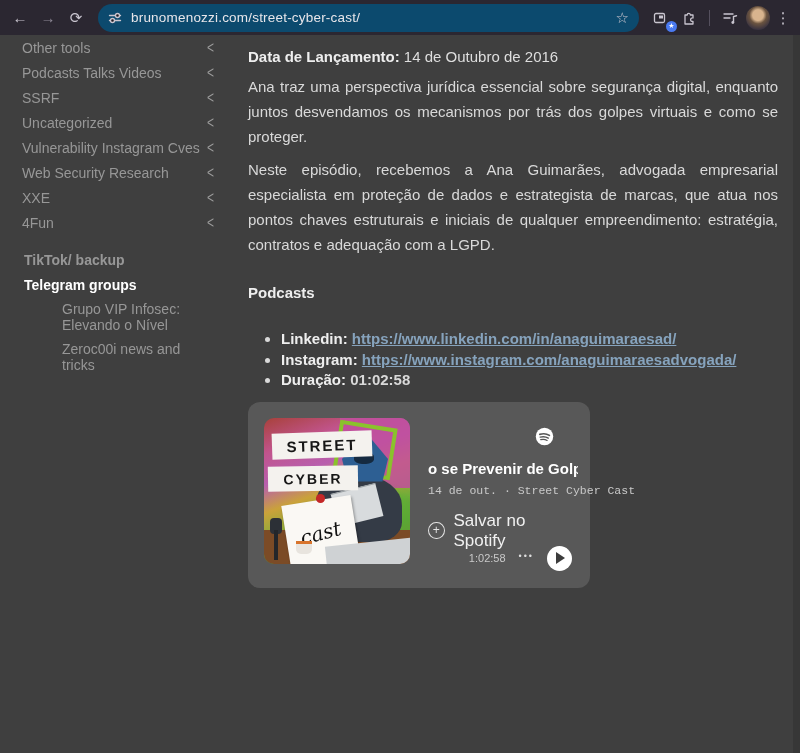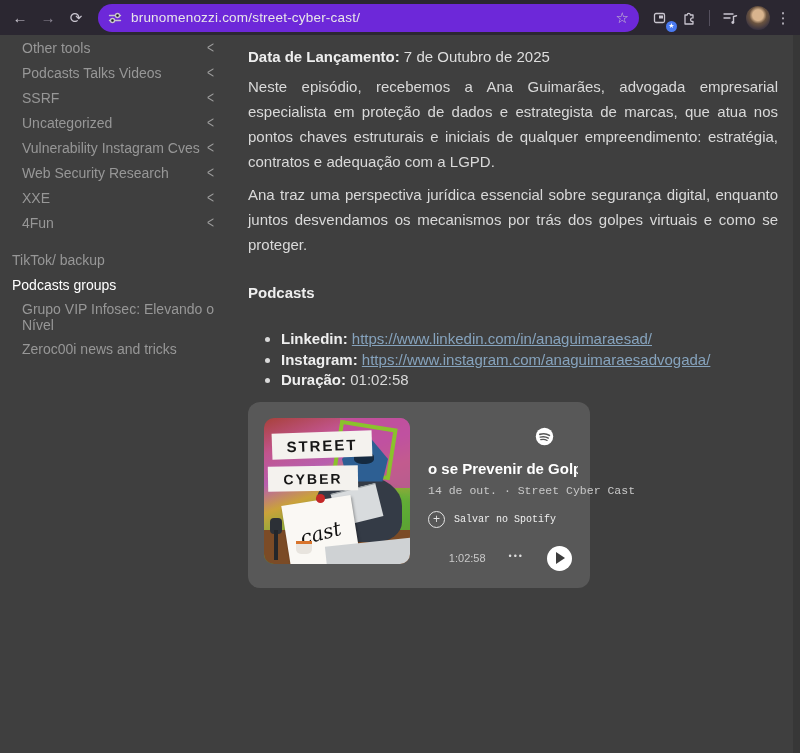--- a/index.html
+++ b/index.html
@@ -4,21 +4,21 @@
 <style>
   * { margin:0; padding:0; box-sizing:border-box; }
   html,body { width:800px; height:753px; overflow:hidden; background:#3f3f3f;
               font-family:"Liberation Sans", sans-serif; }
 
   
   .toolbar { height:35px; background:#2b2731; display:flex; align-items:center; padding:0 8px; gap:4px; }
   .tb-btn { width:24px; height:24px; display:flex; align-items:center; justify-content:center;
             color:#c9c5cf; font-size:15px; border-radius:50%; flex:0 0 auto; }
   .tb-btn.dim { color:#8f8a97; }
-  .omnibox { flex:1 1 auto; height:28px; background:#6d28d9; border-radius:14px; display:flex;
+  .omnibox { flex:1 1 auto; height:28px; background:#0c4a6e; border-radius:14px; display:flex;
              align-items:center; padding:0 10px; margin:0 6px; min-width:0; }
   .omni-url { color:#e8e6ea; font-size:13.5px; letter-spacing:.2px; flex:1 1 auto;
               white-space:nowrap; overflow:hidden; }
   .tune-icon { margin-right:9px; flex:0 0 auto; }
   .star { color:#c9c5cf; font-size:15px; flex:0 0 auto; }
   .ext-wrap { position:relative; }
   .badge { position:absolute; right:-4px; bottom:-2px; width:11px; height:11px; border-radius:50%;
            background:#4a7af0; color:#fff; font-size:7px; display:flex; align-items:center;
            justify-content:center; }
   .sep { width:1px; height:16px; background:#55505e; margin:0 4px; }
@@ -28,33 +28,33 @@
 
   
   .page { position:relative; height:718px; background:#3f3f3f; display:flex; }
   .scroll-strip { position:absolute; right:0; top:0; width:7px; height:100%; background:#373737; }
 
   
   .sidebar { width:240px; flex:0 0 240px; padding-top:0; color:#979797; font-size:14px; }
   .side-item { display:flex; justify-content:space-between; align-items:center;
                padding:0 26px 0 22px; height:25px; cursor:pointer; }
   .side-item .chev { color:#9d9d9d; font-size:12px; transform:scaleY(1.3); }
-  .side-head { font-weight:normal; padding:0 22px 0 12px; height:25px; display:flex; align-items:center; }
+  .side-head { font-weight:bold; padding:0 22px 0 12px; height:25px; display:flex; align-items:center;margin-left:12px; }
   .side-head.white { color:#fff; }
-  .side-sub { padding:4px 26px 4px 22px; line-height:16px; }
+  .side-sub { padding:4px 26px 4px 22px; line-height:16px;margin-left:40px; }
   .mt { margin-top:12px; }
 
   
   .content { flex:1 1 auto; padding:13px 15px 0 8px; color:#dedede; max-width:553px; }
   h1.post-title { color:#f2f2f2; font-size:17px; line-height:24px; margin-bottom:27px; }
   .date-line { font-size:15px; margin-bottom:9px; }
   .date-line b { color:#eee; }
   .content p { font-size:15px; line-height:25px; text-align:justify; margin-bottom:8px; color:#d9d9d9; }
   .sec-head { font-size:15px; font-weight:bold; color:#eee; margin:27px 0 28px; }
-  ul.plain { list-style:disc; margin:0 0 0 33px; }
+  ul.plain { list-style:disc; margin:0 0 0 33px;font-weight:bold; }
   ul.plain li { font-size:15px; line-height:20.5px; color:#d9d9d9; }
   ul.plain b { color:#eee; }
   a.ext-link { color:#86a3bd; text-decoration:underline; }
 
   
   .sp-card { position:relative; width:342px; height:186px; background:#585858; border-radius:12px;
              margin-top:11px; }
   .sp-art { position:absolute; left:16px; top:16px; width:146px; height:146px; border-radius:10px;
             overflow:hidden;
             background:linear-gradient(160deg,#a8413a 0%,#c1548c 18%,#b85fae 34%,#caa23a 48%,#6fae3a 66%,#4c8a33 78%,#7b4b26 88%,#6a3f20 100%); }
@@ -87,22 +87,22 @@
          border-top:3px solid #d8742c; }
   .news2 { right:-6px; bottom:-4px; width:90px; height:26px; background:#cfd2d4; transform:rotate(-6deg); }
 
   .sp-logo { position:absolute; right:36px; top:25px; }
   .sp-meta { position:absolute; left:180px; top:58px; width:150px; }
   .sp-title { color:#fff; font-weight:bold; font-size:15px; white-space:nowrap; overflow:hidden; }
   .sp-sub { color:#c9c9c9; font-size:11.5px; margin-top:7px; white-space:nowrap;font-family:Liberation Mono, monospace; }
   .sp-save { display:flex; align-items:center; gap:9px; margin-top:14px; cursor:pointer; }
   .plus-circ { width:17px; height:17px; border:1.4px solid #e4e4e4; border-radius:50%; color:#e4e4e4;
                font-size:12px; line-height:14px; text-align:center; }
-  .sp-save-label { color:#f0f0f0; font-size:10px;font-family:Liberation Mono, monospace; }
-  .sp-bottom { position:absolute; right:18px; bottom:17px; display:flex; align-items:center; gap:23px; }
+  .sp-save-label { color:#f0f0f0; font-size:17px; }
+  .sp-bottom { position:absolute; right:18px; bottom:17px; display:flex; align-items:center; gap:13px; }
   .sp-time { color:#c9c9c9; font-size:11px; }
   .sp-ellipsis { color:#dedede; font-size:9px; letter-spacing:2px; margin-bottom:4px; }
   .play-btn { width:25px; height:25px; border-radius:50%; background:#fff; display:flex;
               align-items:center; justify-content:center; cursor:pointer; }
   .play-tri { width:0; height:0; border-left:9px solid #3c3c3c; border-top:6px solid transparent;
               border-bottom:6px solid transparent; margin-left:2px; }
 </style>
 </head>
 <body>
 
@@ -185,33 +185,33 @@
       <div class="side-item">
         <span>XXE</span>
         <span class="chev">&lt;</span>
       </div>
       <div class="side-item">
         <span>4Fun</span>
         <span class="chev">&lt;</span>
       </div>
 
       <div class="side-head mt">TikTok/ backup</div>
-      <div class="side-head white">Podcasts groups</div>
+      <div class="side-head white">Telegram groups</div>
       <div class="side-sub">Grupo VIP Infosec: Elevando o Nível</div>
       <div class="side-sub">Zeroc00i news and tricks</div>
     </aside>
 
     <main class="content">
 
       <div class="date-line">
-        <b>Data de Lançamento:</b><span> 7 de Outubro de 2025</span>
-      </div>
-
+        <b>Data de Lançamento:</b><span> 14 de Outubro de 2016</span>
+      </div>
+
+      <p>Ana traz uma perspectiva jurídica essencial sobre segurança digital, enquanto juntos desvendamos os mecanismos por trás dos golpes virtuais e como se proteger.</p>
       <p>Neste episódio, recebemos a Ana Guimarães, advogada empresarial especialista em proteção de dados e estrategista de marcas, que atua nos pontos chaves estruturais e iniciais de qualquer empreendimento: estratégia, contratos e adequação com a LGPD.</p>
-      <p>Ana traz uma perspectiva jurídica essencial sobre segurança digital, enquanto juntos desvendamos os mecanismos por trás dos golpes virtuais e como se proteger.</p>
 
       <div class="sec-head">Podcasts</div>
 
       <ul class="plain">
         <li>
           <b>Linkedin:</b>
           <a class="ext-link" href="#">https://www.linkedin.com/in/anaguimaraesad/</a>
         </li>
         <li>
           <b>Instagram:</b>

